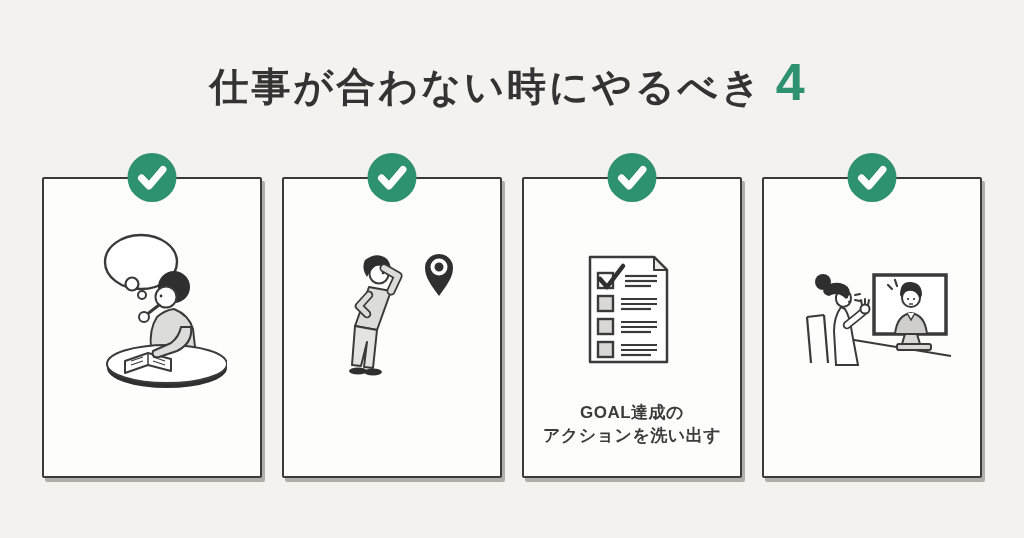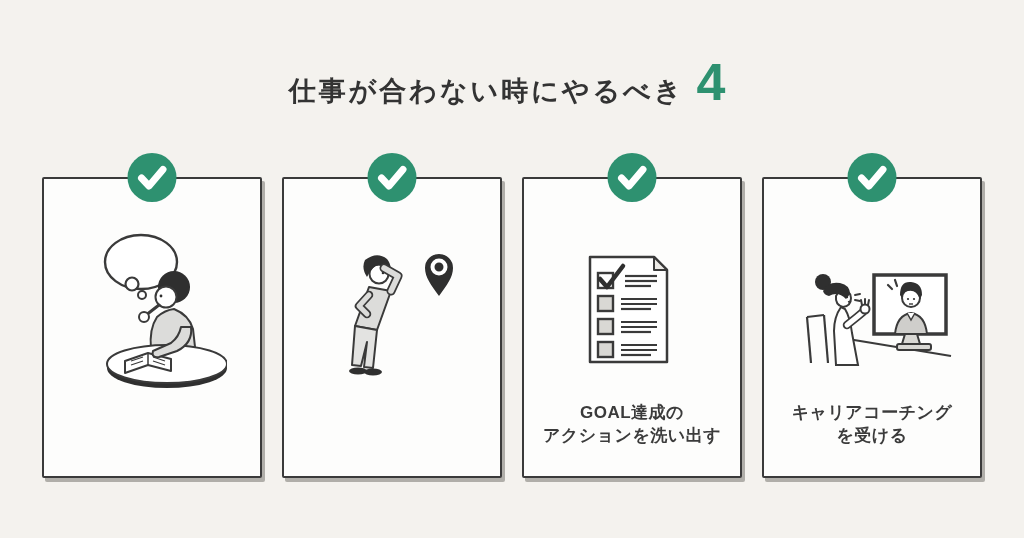--- a/index.html
+++ b/index.html
@@ -11,21 +11,21 @@
     overflow: hidden;
   }
   .canvas { position: relative; width: 1024px; height: 538px; background: #f4f2ee; }
 
   
   .title {
     position: absolute; top: 52px; left: 0; width: 100%;
     display: flex; justify-content: center; align-items: baseline;
     font-weight: bold; color: #333333; white-space: nowrap;
   }
-  .title .t-text { font-size: 27px; letter-spacing: 3px; }
+  .title .t-text { font-size: 39px; letter-spacing: 3px; }
   .title .t-num  { font-size: 52px; color: #2e9170; margin: 0 10px 0 12px; letter-spacing: 0; }
 
   
   .cards {
     position: absolute; top: 177px; left: 42px;
     display: flex; gap: 20px;
   }
   .card {
     position: relative;
     width: 220px; height: 301px;
@@ -215,18 +215,16 @@
           <line x1="63" y1="75" x2="68" y2="76" stroke="#3a3a3a" stroke-width="2" stroke-linecap="round"></line>
 
           <polyline points="55,100 65,92 71,87" fill="none" stroke="#3a3a3a" stroke-width="8.5" stroke-linecap="round" stroke-linejoin="round"></polyline>
           <polyline points="55,100 65,92 71,87" fill="none" stroke="#ffffff" stroke-width="5" stroke-linecap="round" stroke-linejoin="round"></polyline>
           <circle cx="73" cy="84" r="4.5" fill="#ffffff" stroke="#3a3a3a" stroke-width="2"></circle>
           <line x1="70" y1="80" x2="69" y2="75" stroke="#3a3a3a" stroke-width="2" stroke-linecap="round"></line>
           <line x1="73" y1="79" x2="73" y2="74" stroke="#3a3a3a" stroke-width="2" stroke-linecap="round"></line>
           <line x1="76" y1="80" x2="77" y2="75" stroke="#3a3a3a" stroke-width="2" stroke-linecap="round"></line>
         </svg>
       </div>
-      <div class="caption">キャリアコーチング
-を受ける</div>
     </div>
 
   </div>
 </div>
 
 </body></html>

